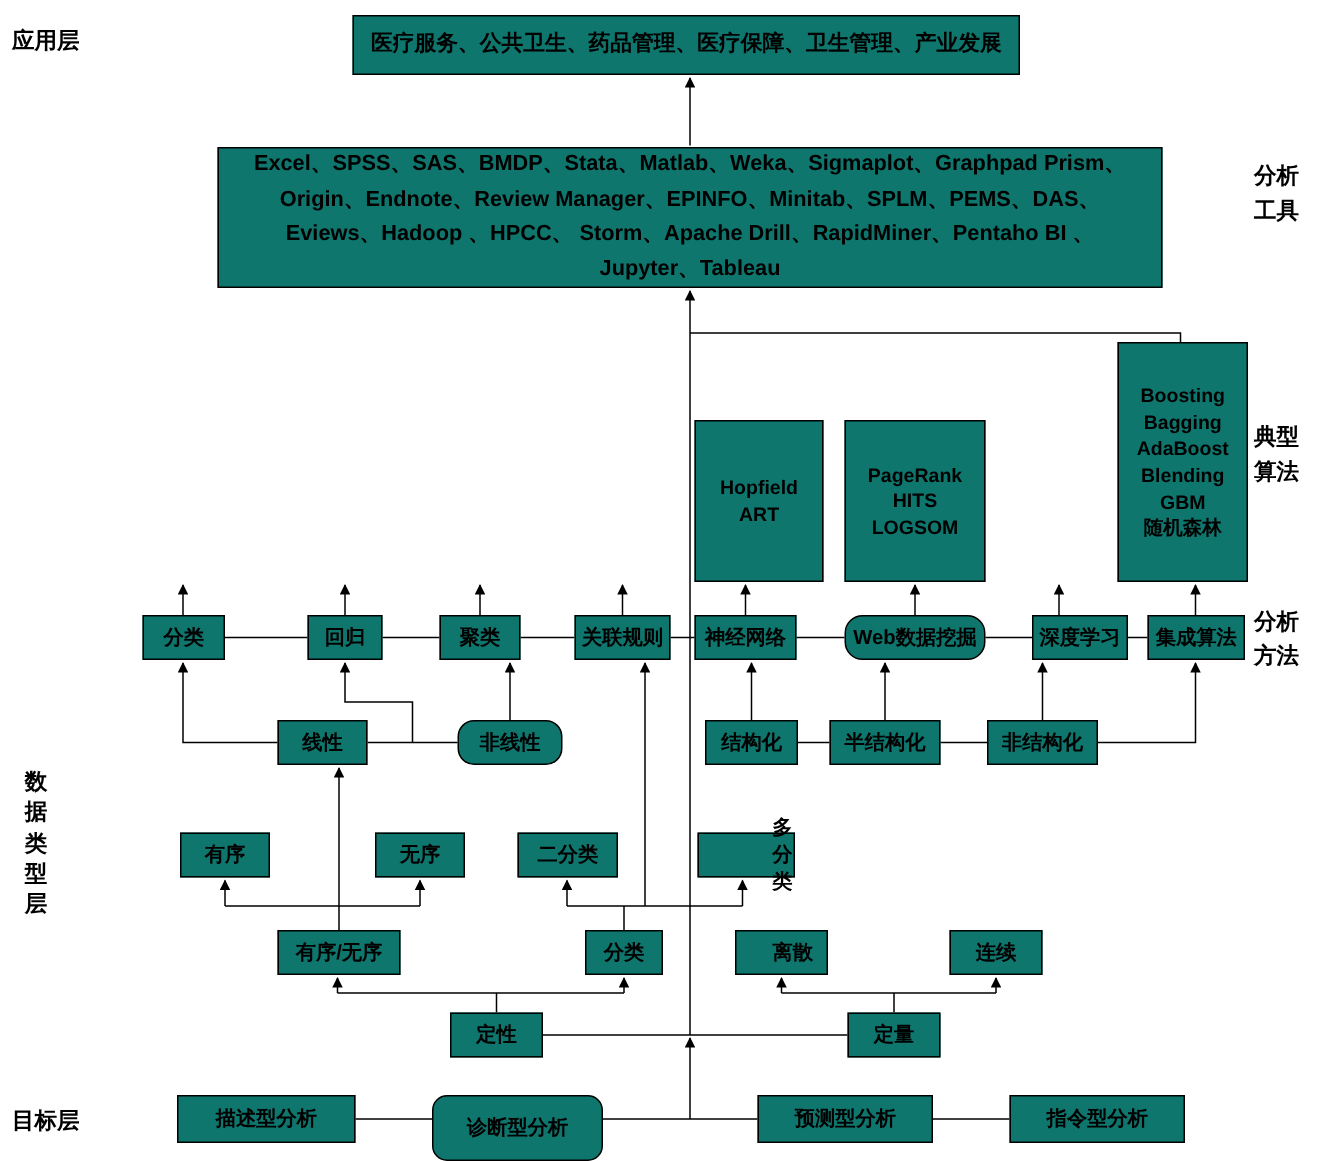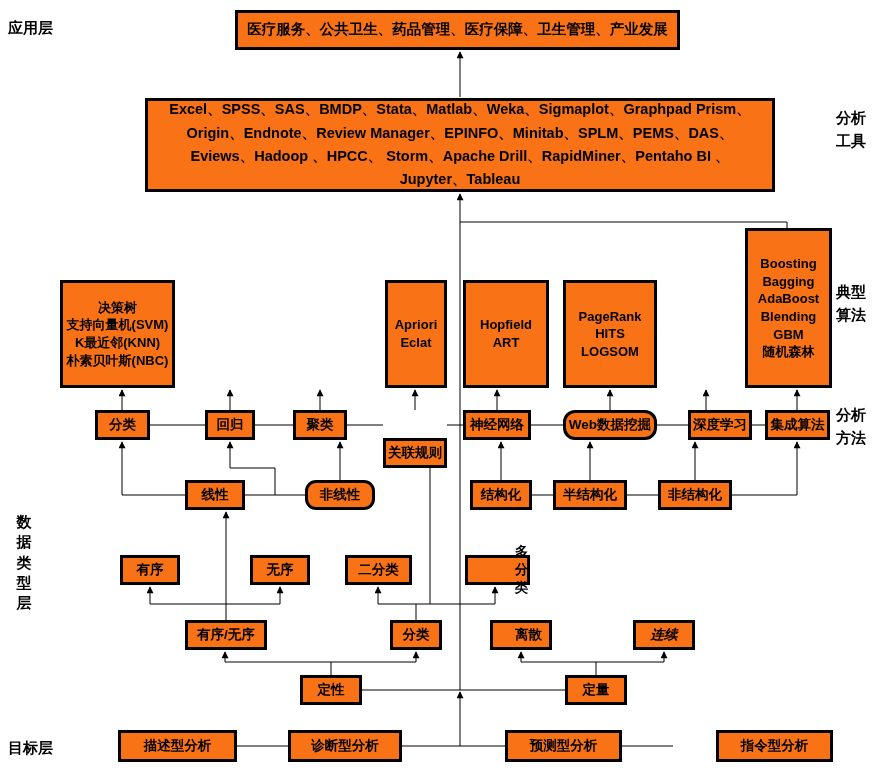--- a/index.html
+++ b/index.html
@@ -2,21 +2,21 @@
 <html><head>
 <meta charset="utf-8">
 <style>
   html,body{margin:0;padding:0;background:#fff;}
   #stage{
     position:relative;width:881px;height:774px;background:#fff;
     font-family:"Liberation Sans","DejaVu Sans",sans-serif;color:#000;overflow:hidden;
   }
   #wires{position:absolute;left:0;top:0;z-index:0;}
   .box{
-    position:absolute;z-index:1;border:3px solid #000000;background:#f97316;
+    position:absolute;z-index:1;border:1px solid #000000;background:#0f766e;
     display:flex;align-items:center;justify-content:center;text-align:center;
     font-weight:bold;white-space:pre-line;font-size:13.5px;line-height:1.35;box-sizing:border-box;
   }
   .big{font-size:14.5px;}
   .tools{line-height:1.62;padding:0 12px;}
   .algo{font-size:13px;}
   .lbl{
     position:absolute;z-index:1;font-weight:bold;font-size:15px;
     white-space:pre-line;line-height:1.55;text-align:center;
   }
@@ -113,64 +113,58 @@
 工具</div>
   <div class="lbl" style="left:836px;top:280px;">典型
 算法</div>
   <div class="lbl" style="left:836px;top:403px;">分析
 方法</div>
 
   <div class="box big" style="left:235px;top:10px;width:445px;height:40px;">医疗服务、公共卫生、药品管理、医疗保障、卫生管理、产业发展</div>
 
   <div class="box big tools" style="left:145px;top:98px;width:630px;height:94px;">Excel、SPSS、SAS、BMDP、Stata、Matlab、Weka、Sigmaplot、Graphpad Prism、Origin、Endnote、Review Manager、EPINFO、Minitab、SPLM、PEMS、DAS、Eviews、Hadoop 、HPCC、 Storm、Apache Drill、RapidMiner、Pentaho BI 、Jupyter、Tableau</div>
 
-  <div class="box algo" style="left:60px;top:280px;width:115px;height:108px;">决策树
-支持向量机(SVM)
-K最近邻(KNN)
-朴素贝叶斯(NBC)</div>
-  <div class="box algo" style="left:385px;top:280px;width:62px;height:108px;">Apriori
-Eclat</div>
   <div class="box algo" style="left:463px;top:280px;width:86px;height:108px;">Hopfield
 ART</div>
   <div class="box algo" style="left:563px;top:280px;width:94px;height:108px;">PageRank
 HITS
 LOGSOM</div>
   <div class="box algo" style="left:745px;top:228px;width:87px;height:160px;">Boosting
 Bagging
 AdaBoost
 Blending
 GBM
 随机森林</div>
 
   <div class="box" style="left:95px;top:410px;width:55px;height:30px;">分类</div>
   <div class="box" style="left:205px;top:410px;width:50px;height:30px;">回归</div>
   <div class="box" style="left:293px;top:410px;width:54px;height:30px;">聚类</div>
-  <div class="box" style="left:383px;top:410px;width:64px;height:30px;margin-top:28px;">关联规则</div>
+  <div class="box" style="left:383px;top:410px;width:64px;height:30px;">关联规则</div>
   <div class="box" style="left:463px;top:410px;width:68px;height:30px;">神经网络</div>
   <div class="box" style="left:563px;top:410px;width:94px;height:30px;border-radius:12px;">Web数据挖掘</div>
   <div class="box" style="left:688px;top:410px;width:64px;height:30px;">深度学习</div>
   <div class="box" style="left:765px;top:410px;width:65px;height:30px;">集成算法</div>
 
   <div class="box" style="left:185px;top:480px;width:60px;height:30px;">线性</div>
   <div class="box" style="left:305px;top:480px;width:70px;height:30px;border-radius:11px;">非线性</div>
   <div class="box" style="left:470px;top:480px;width:62px;height:30px;">结构化</div>
   <div class="box" style="left:553px;top:480px;width:74px;height:30px;">半结构化</div>
   <div class="box" style="left:658px;top:480px;width:74px;height:30px;">非结构化</div>
 
   <div class="box" style="left:120px;top:555px;width:60px;height:30px;">有序</div>
   <div class="box" style="left:250px;top:555px;width:60px;height:30px;">无序</div>
   <div class="box" style="left:345px;top:555px;width:67px;height:30px;">二分类</div>
   <div class="box" style="left:465px;top:555px;width:65px;height:30px;padding-left:48px;">多分类</div>
 
   <div class="box" style="left:185px;top:620px;width:82px;height:30px;">有序/无序</div>
   <div class="box" style="left:390px;top:620px;width:52px;height:30px;">分类</div>
   <div class="box" style="left:490px;top:620px;width:62px;height:30px;padding-left:15px;">离散</div>
-  <div class="box" style="left:633px;top:620px;width:62px;height:30px;font-style:italic;">连续</div>
+  <div class="box" style="left:633px;top:620px;width:62px;height:30px;">连续</div>
 
   <div class="box" style="left:300px;top:675px;width:62px;height:30px;">定性</div>
   <div class="box" style="left:565px;top:675px;width:62px;height:30px;">定量</div>
 
   <div class="box" style="left:118px;top:730px;width:119px;height:32px;">描述型分析</div>
-  <div class="box" style="left:288px;top:730px;width:114px;height:32px;">诊断型分析</div>
+  <div class="box" style="left:288px;top:730px;width:114px;height:44px;border-radius:10px;">诊断型分析</div>
   <div class="box" style="left:505px;top:730px;width:117px;height:32px;">预测型分析</div>
-  <div class="box" style="left:673px;top:730px;width:117px;height:32px;margin-left:43px;">指令型分析</div>
+  <div class="box" style="left:673px;top:730px;width:117px;height:32px;">指令型分析</div>
 
 </div>
 
 </body></html>

